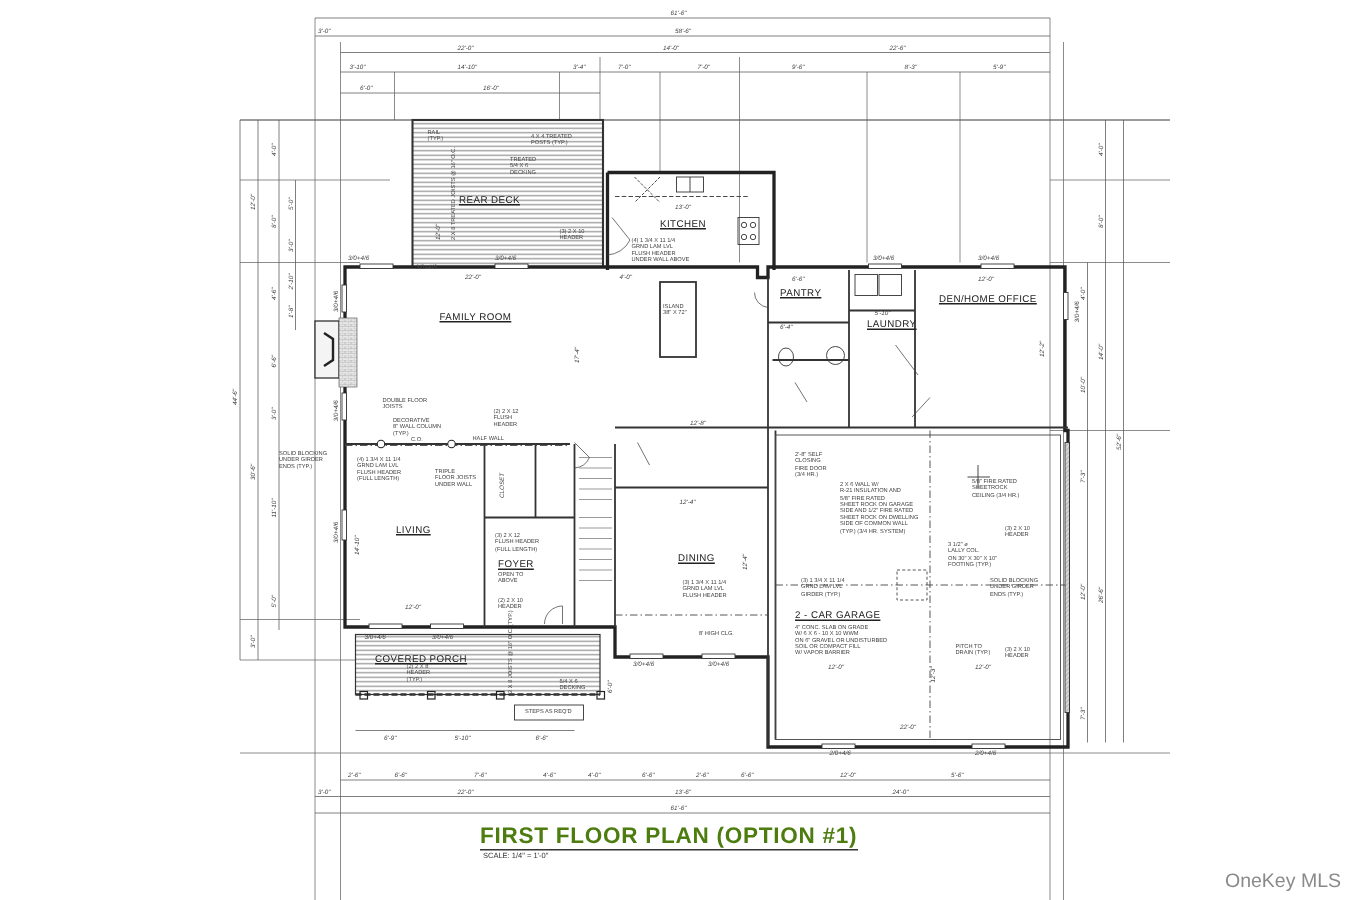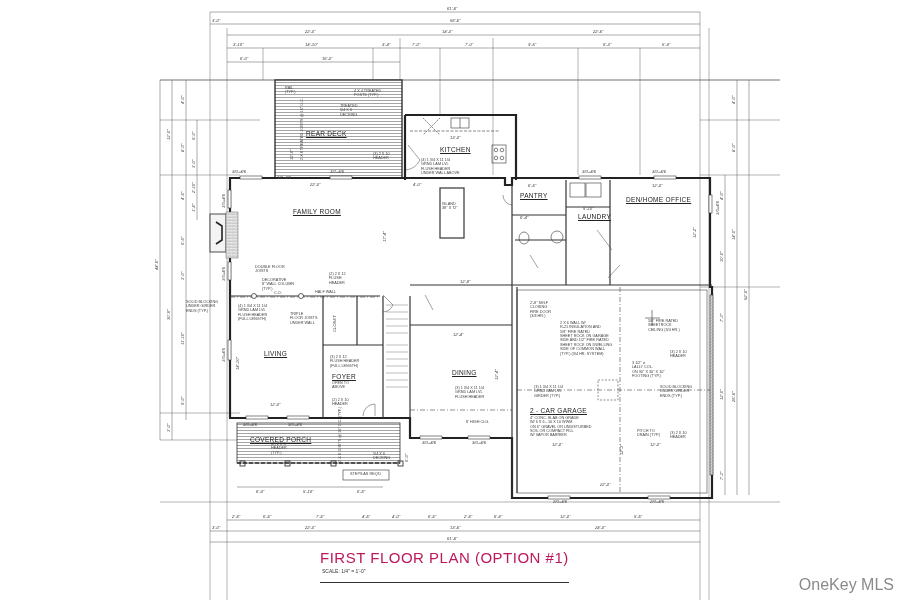--- a/index.html
+++ b/index.html
@@ -3,23 +3,23 @@
 <meta charset="utf-8">
 <style>
   html, body { margin:0; padding:0; background:#ffffff; }
   body { width:900px; height:600px; position:relative; overflow:hidden; font-family:"Liberation Sans", sans-serif; color:#222; }
   #plan { position:absolute; left:0; top:0; width:900px; height:600px; }
   .lbl { position:absolute; font-family:"Liberation Sans", sans-serif; font-size:5px; color:#333; white-space:nowrap; line-height:1; }
   .room { font-size:6.5px; text-decoration:underline; letter-spacing:0.3px; color:#222; }
   .dim { font-size:4.2px; color:#444; font-style:italic; }
   .vdim { transform:rotate(-90deg); transform-origin:left top; }
   .note { font-size:3.8px; color:#444; line-height:1.15; white-space:pre; }
-  .title { position:absolute; left:320px; top:550px; font-family:"Liberation Sans", sans-serif; font-size:15px; font-weight:400; letter-spacing:0.5px; color:#be185d; border-bottom:1px solid #333; padding-bottom:16px; line-height:1.05; }
+  .title { position:absolute; left:320px; top:550px; font-family:"Liberation Sans", sans-serif; font-size:15px; font-weight:700; letter-spacing:0.5px; color:#4d7c0f; border-bottom:1px solid #333; padding-bottom:0; line-height:1.05; }
   .scale { position:absolute; left:322px; top:569px; font-size:5px; color:#333; }
-  .watermark { position:absolute; right:6px; bottom:6px; font-size:16px; color:#8a8a8a; }
+  .watermark { position:absolute; right:6px; bottom:6px; font-size:13px; color:#8a8a8a; }
 </style>
 </head>
 <body>
 
 <svg id="plan" viewBox="0 0 900 600" xmlns="http://www.w3.org/2000/svg">
   <defs>
     <pattern id="deckBoards" width="6" height="3" patternUnits="userSpaceOnUse">
       <rect width="6" height="3" fill="#ffffff"></rect>
       <line x1="0" y1="1.5" x2="6" y2="1.5" stroke="#9a9a9a" stroke-width="0.9"></line>
     </pattern>

